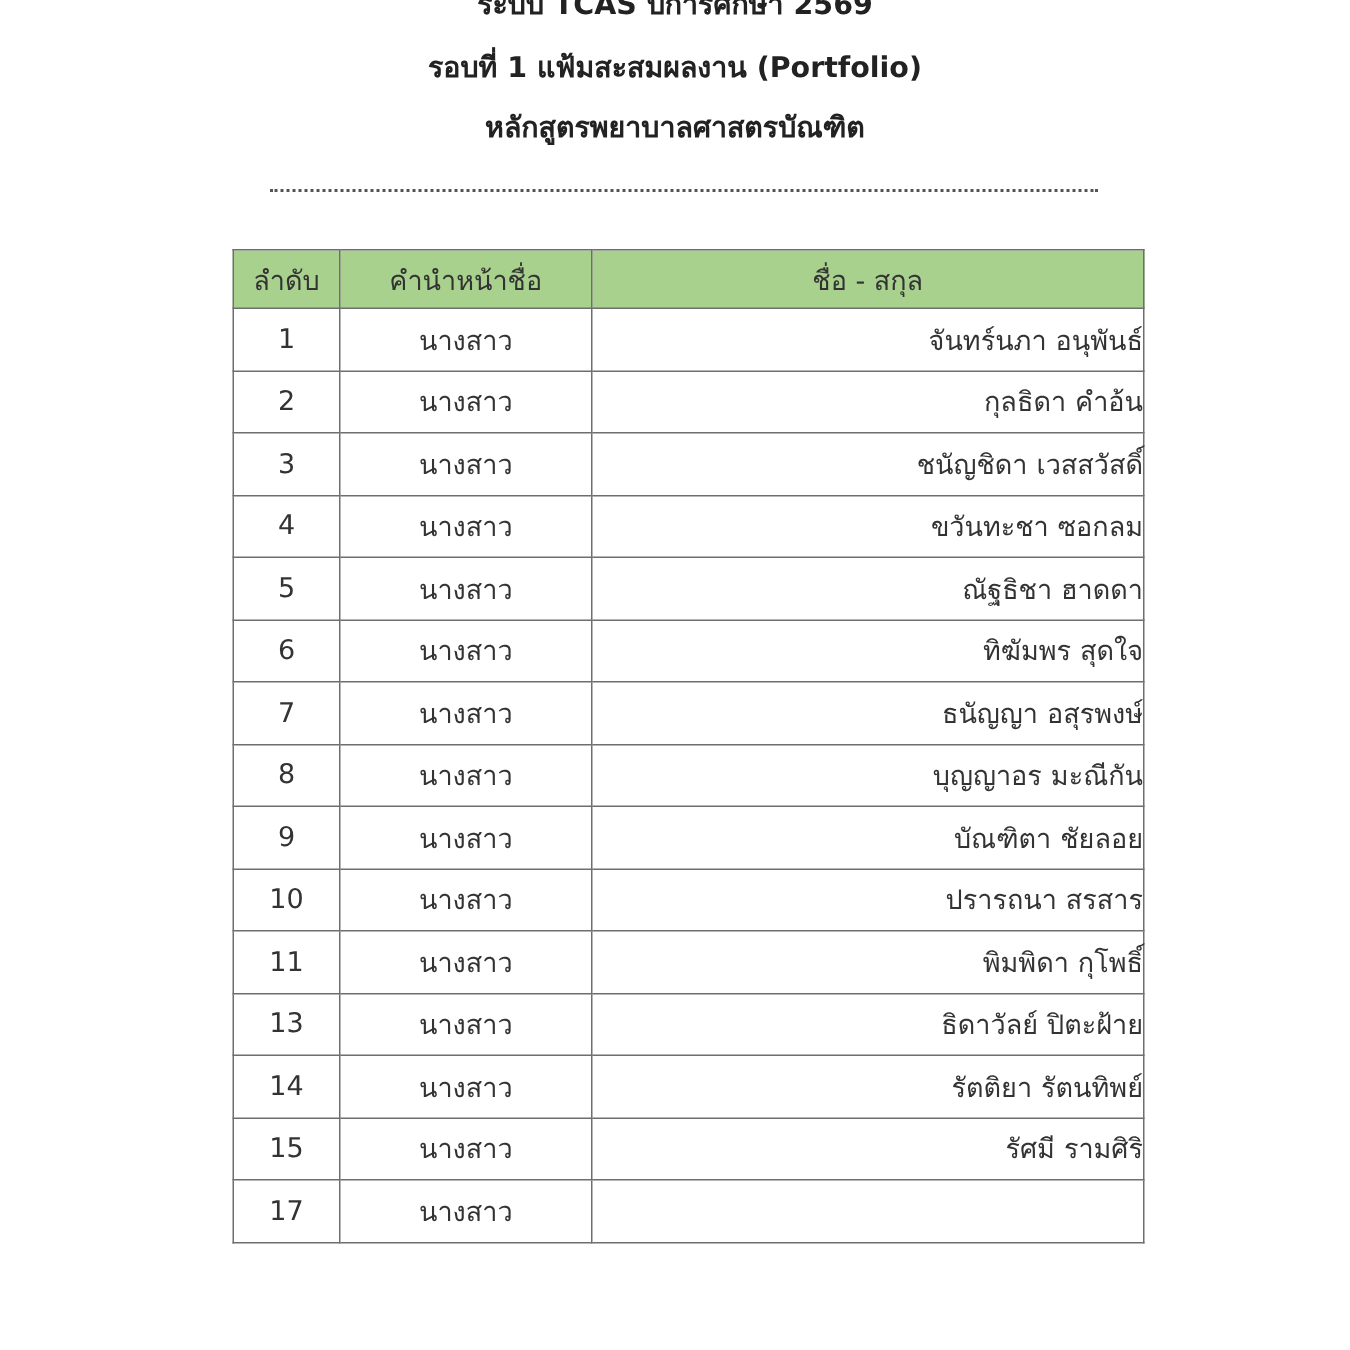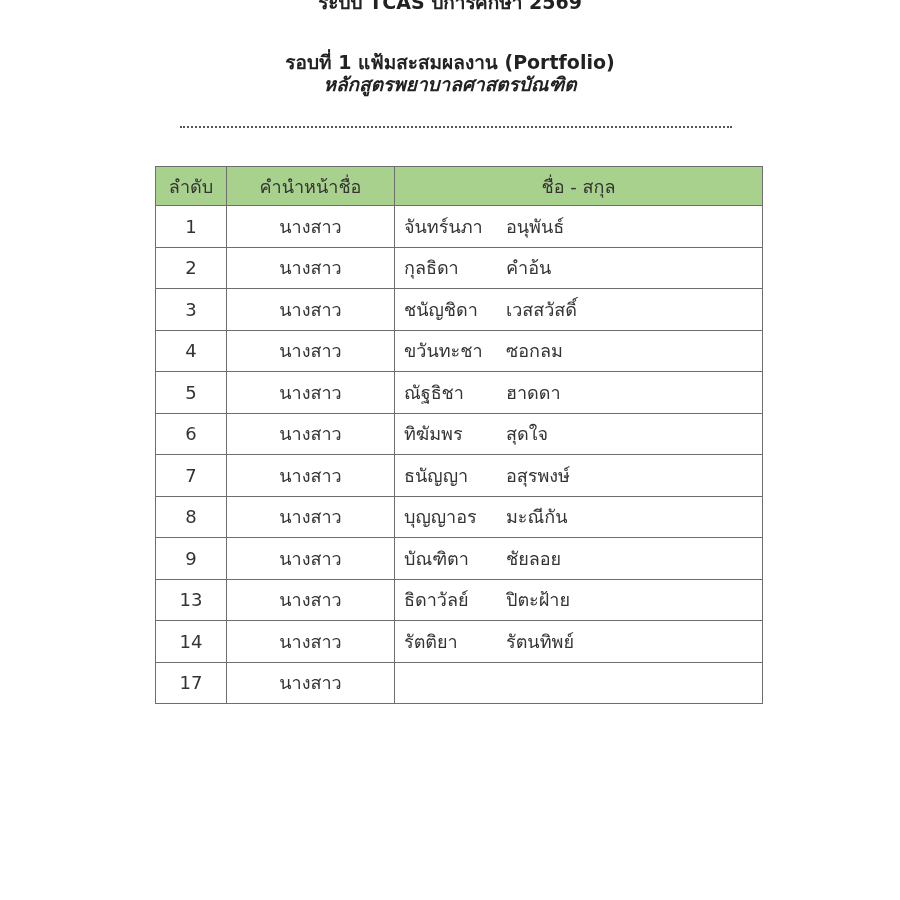--- a/index.html
+++ b/index.html
@@ -19,22 +19,22 @@
       position: absolute;
       left: 0;
       width: 900px;
       text-align: center;
       font-weight: bold;
       font-size: 19px;
       color: #222;
       white-space: nowrap;
     }
     .t0 { top: -13px; }
-    .t1 { top: 47px; }
-    .t2 { top: 69px; font-style: italic; }
+    .t1 { top: 29px; }
+    .t2 { top: 69px; }
     .dotted-rule {
       position: absolute;
       left: 180px;
       top: 126px;
       width: 552px;
       height: 0;
       border-top: 2px dotted #555;
     }
     table.roster {
       position: absolute;
@@ -55,21 +55,21 @@
       vertical-align: middle;
       color: #333;
       font-weight: normal;
       white-space: nowrap;
     }
     table.roster thead th {
       background: #a9d18e;
       height: 38px;
     }
     .center { text-align: center; }
-    .name-cell { text-align: left; padding-left: 9px !important; }
+    .name-cell { text-align: right; padding-left: 9px !important; }
     .name-first {
       display: inline-block;
       min-width: 96px;
       padding-right: 6px;
     }
   </style>
 </head>
 <body>
 
 <div>
@@ -131,28 +131,43 @@
           <td class="center">8</td>
           <td class="center">นางสาว</td>
           <td class="name-cell"><span class="name-first">บุญญาอร</span><span>มะณีกัน</span></td>
         </tr>
         <tr>
           <td class="center">9</td>
           <td class="center">นางสาว</td>
           <td class="name-cell"><span class="name-first">บัณฑิตา</span><span>ชัยลอย</span></td>
         </tr>
         <tr>
+          <td class="center">10</td>
+          <td class="center">นางสาว</td>
+          <td class="name-cell"><span class="name-first">ปรารถนา</span><span>สรสาร</span></td>
+        </tr>
+        <tr>
+          <td class="center">11</td>
+          <td class="center">นางสาว</td>
+          <td class="name-cell"><span class="name-first">พิมพิดา</span><span>กุโพธิ์</span></td>
+        </tr>
+        <tr>
           <td class="center">13</td>
           <td class="center">นางสาว</td>
           <td class="name-cell"><span class="name-first">ธิดาวัลย์</span><span>ปิตะฝ้าย</span></td>
         </tr>
         <tr>
           <td class="center">14</td>
           <td class="center">นางสาว</td>
           <td class="name-cell"><span class="name-first">รัตติยา</span><span>รัตนทิพย์</span></td>
+        </tr>
+        <tr>
+          <td class="center">15</td>
+          <td class="center">นางสาว</td>
+          <td class="name-cell"><span class="name-first">รัศมี</span><span>รามศิริ</span></td>
         </tr>
         <tr>
           <td class="center">17</td>
           <td class="center">นางสาว</td>
           <td class="name-cell"><span class="name-first"></span><span></span></td>
         </tr>
       </tbody>
   </table>
 </div>
 

